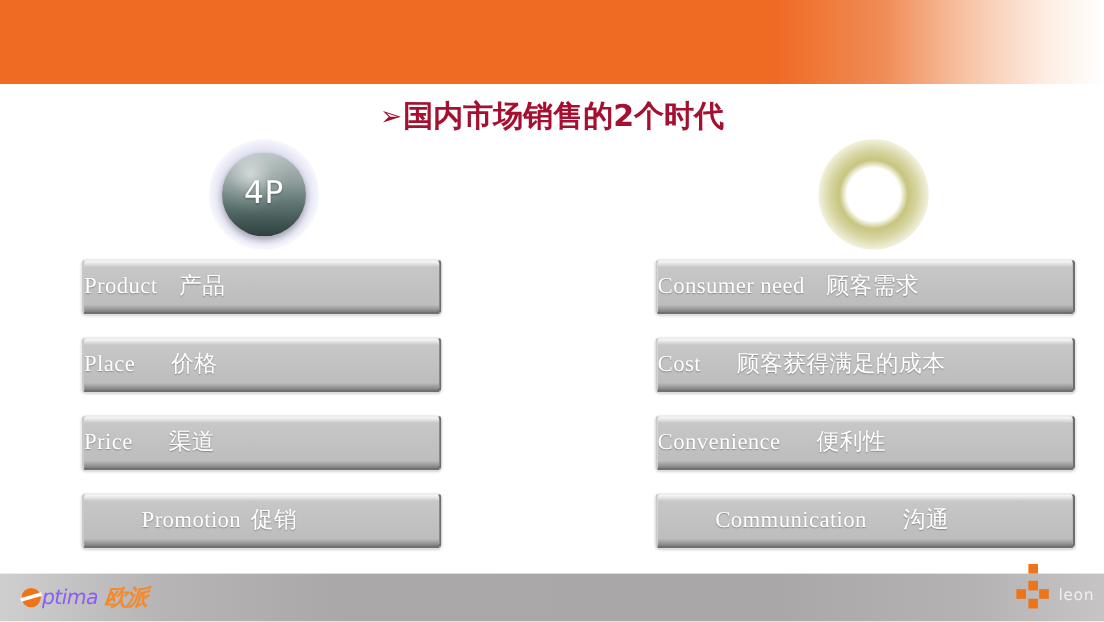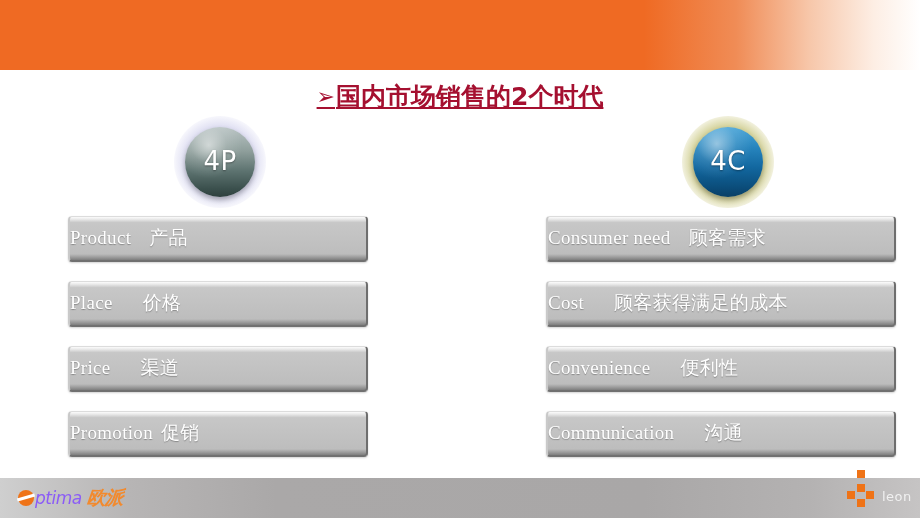--- a/index.html
+++ b/index.html
@@ -56,21 +56,20 @@
     position: absolute;
     left: 0;
     top: 80px;
     width: 920px;
     text-align: center;
     font-family: "DejaVu Sans", sans-serif;
     font-size: 25px;
     font-weight: bold;
     color: #a51030;
     white-space: nowrap;
-    text-decoration: underline;
   }
   .subtitle .bullet-arrow {
     font-size: 22px;
     color: #a51030;
     margin-right: 1px;
     vertical-align: 1px;
   }
 
   
   .sphere-wrap {
@@ -191,21 +190,21 @@
     display: inline-block;
     width: 8px;
   }
 
   .col-left  .box { left: 68px;  width: 300px; }
   .col-right .box { left: 546px; width: 350px; }
 
   .row-0 { top: 216px; }
   .row-1 { top: 281px; }
   .row-2 { top: 346px; }
-  .row-3 { top: 411px; }
+  .row-3 { top: 411px; padding-left: 48px; }
 
   
   .footer-band {
     position: absolute;
     left: 0;
     top: 478px;
     width: 920px;
     height: 40px;
     background: linear-gradient(to right,
       #cfcfcf 0%,
@@ -301,23 +300,20 @@
 
   <div class="sphere-wrap left">
     <div class="sphere-glow glow-p"></div>
     <div class="sphere sphere-p">
       <span class="sphere-label">4P</span>
     </div>
   </div>
 
   <div class="sphere-wrap right">
     <div class="sphere-glow glow-c"></div>
-    <div class="sphere sphere-c">
-      <span class="sphere-label">4C</span>
-    </div>
   </div>
 
   <div class="col-left">
     <div class="box row-0">
       <span class="box-text"><span>Product</span><span class="gap"></span><span class="cn">产品</span></span>
     </div>
     <div class="box row-1">
       <span class="box-text"><span>Place</span><span class="gap-lg"></span><span class="cn">价格</span></span>
     </div>
     <div class="box row-2">

